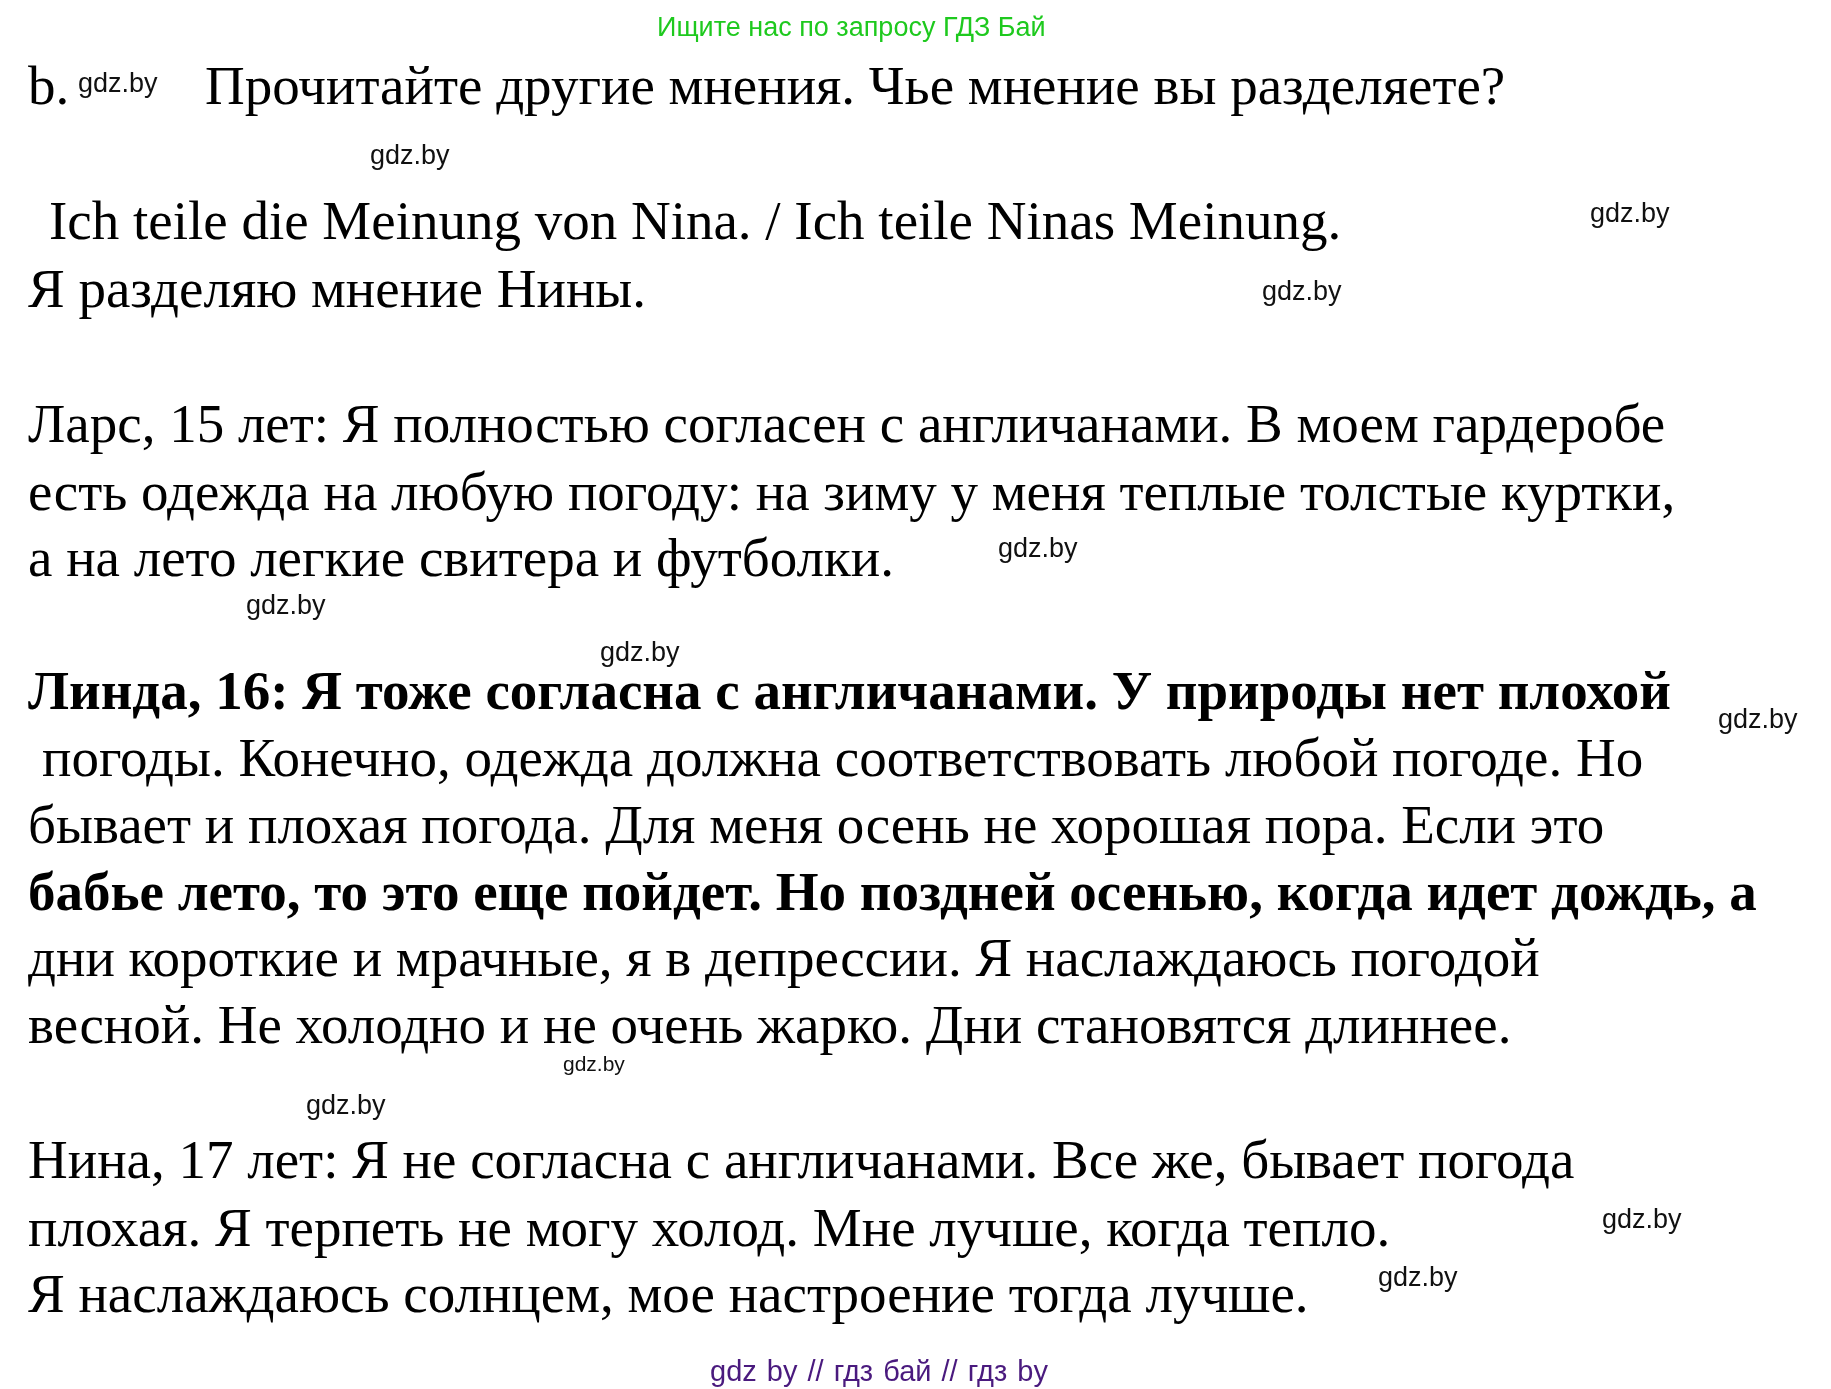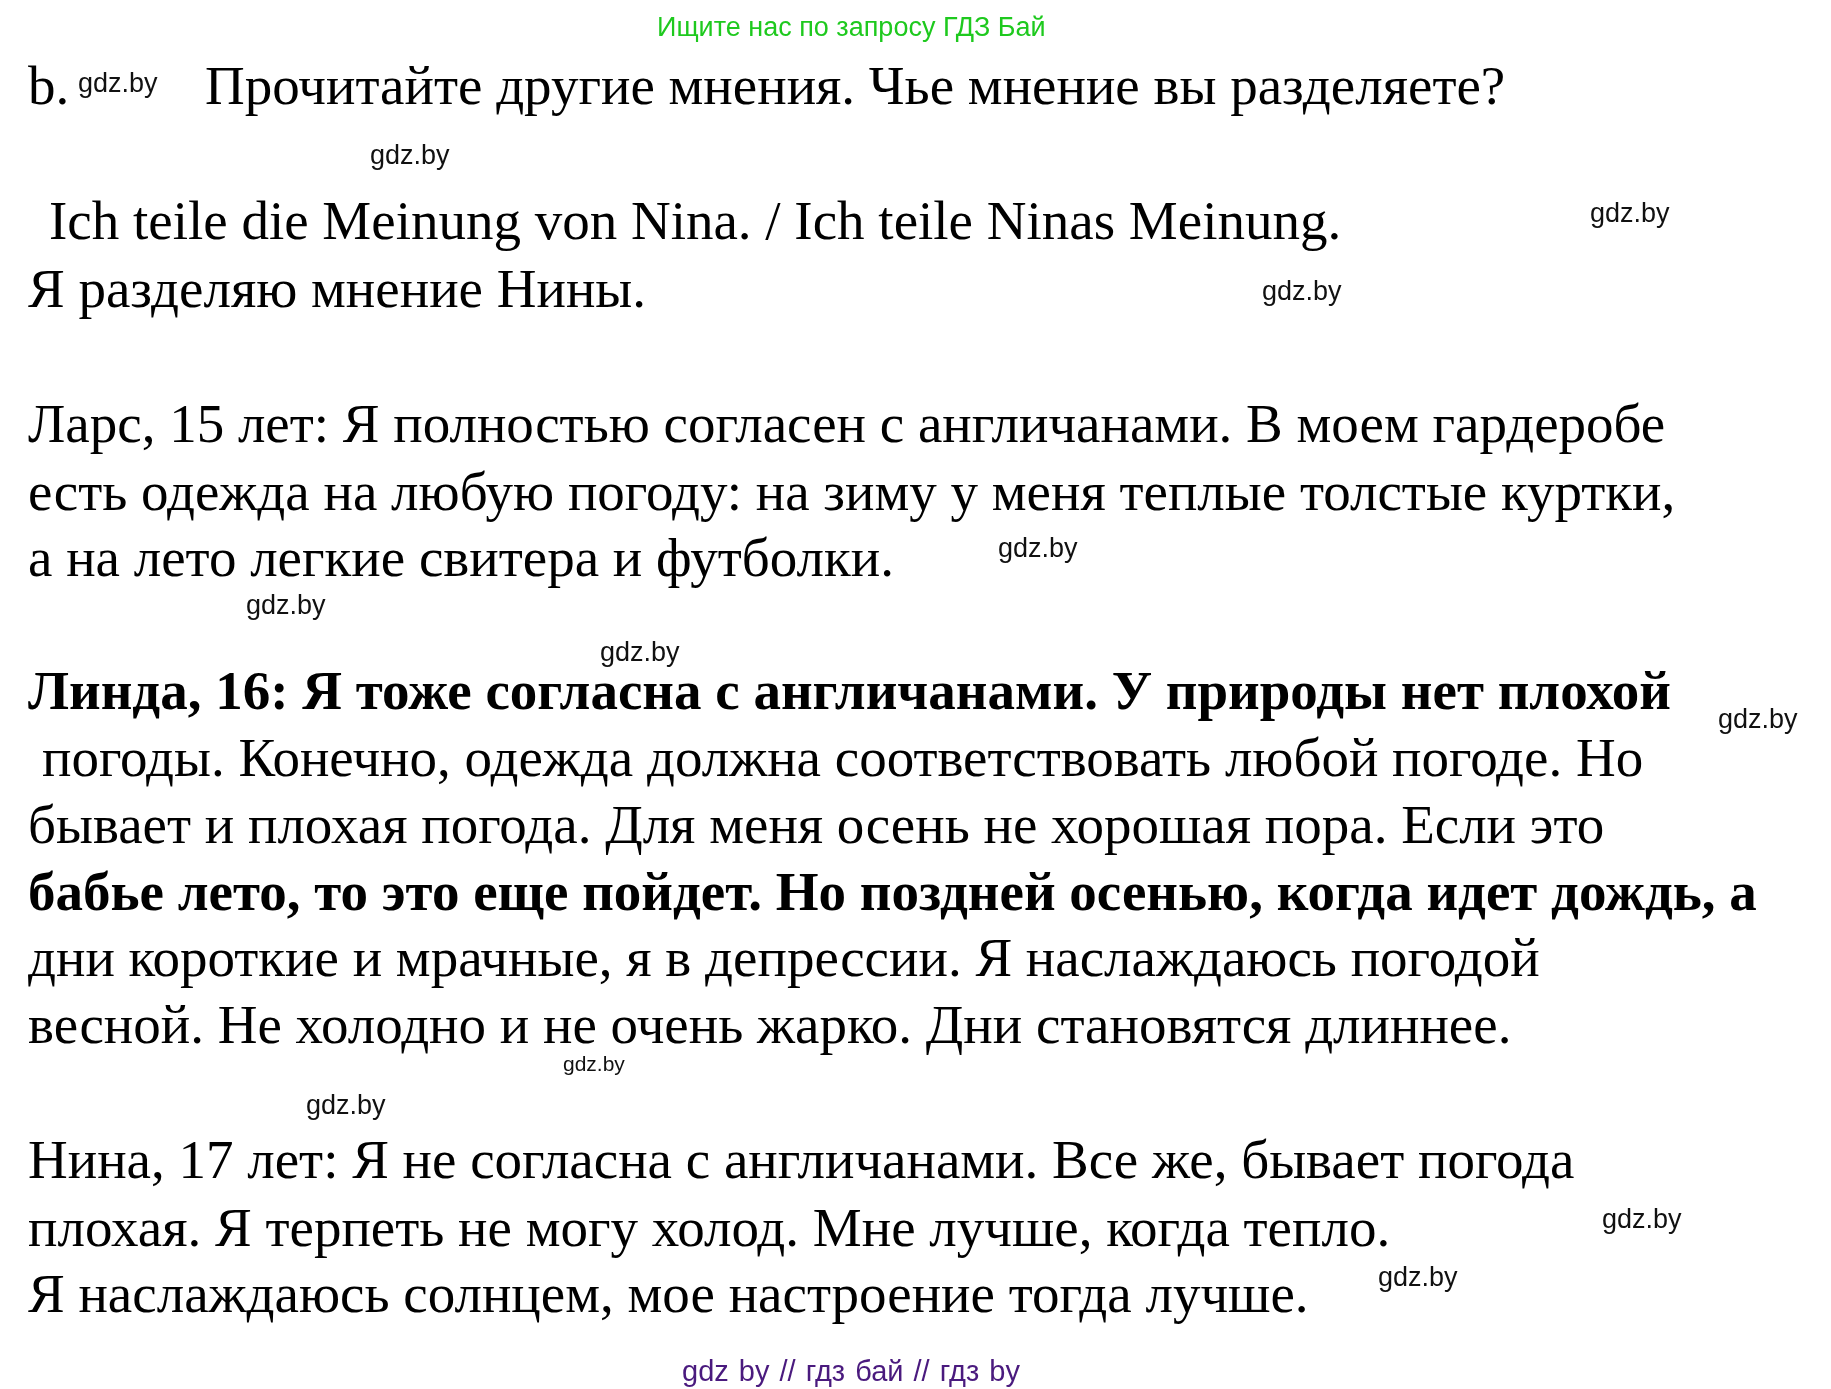--- a/index.html
+++ b/index.html
@@ -4,21 +4,21 @@
 <style>
   html, body { margin: 0; padding: 0; background: #ffffff; }
   body { width: 1831px; height: 1389px; position: relative; overflow: hidden; }
   .serif { font-family: "Liberation Serif", "DejaVu Serif", serif; color: #000; }
   .sans { font-family: "Liberation Sans", "DejaVu Sans", sans-serif; }
   .abs { position: absolute; white-space: nowrap; }
   .top-banner { color: #1ec91e; font-size: 27px; top: 0px; left: 657px; line-height: 32px; margin-top: 11px; }
   .line { font-size: 55px; line-height: 66px; left: 28px; }
   .wm { color: #111; font-size: 27px; line-height: 30px; }
   .wm-small { font-size: 21px; line-height: 24px; }
-  .footer { color: #4a1a7e; font-size: 29px; line-height: 34px; top: 1354px; left: 682px; word-spacing: 2px; }
+  .footer { color: #4a1a7e; font-size: 29px; line-height: 34px; top: 1354px; left: 710px; word-spacing: 2px; }
 </style>
 </head>
 <body>
 
 <div class="abs sans top-banner">Ищите нас по запросу ГДЗ Бай</div>
 
 <div class="abs serif line" style="top:53px; left:28px;">b.</div>
 <div class="abs serif line" style="top:53px; left:205px;">Прочитайте другие мнения. Чье мнение вы разделяете?</div>
 
 <div class="abs serif line" style="top:188px;margin-left:21px;">Ich teile die Meinung von Nina. / Ich teile Ninas Meinung.</div>

